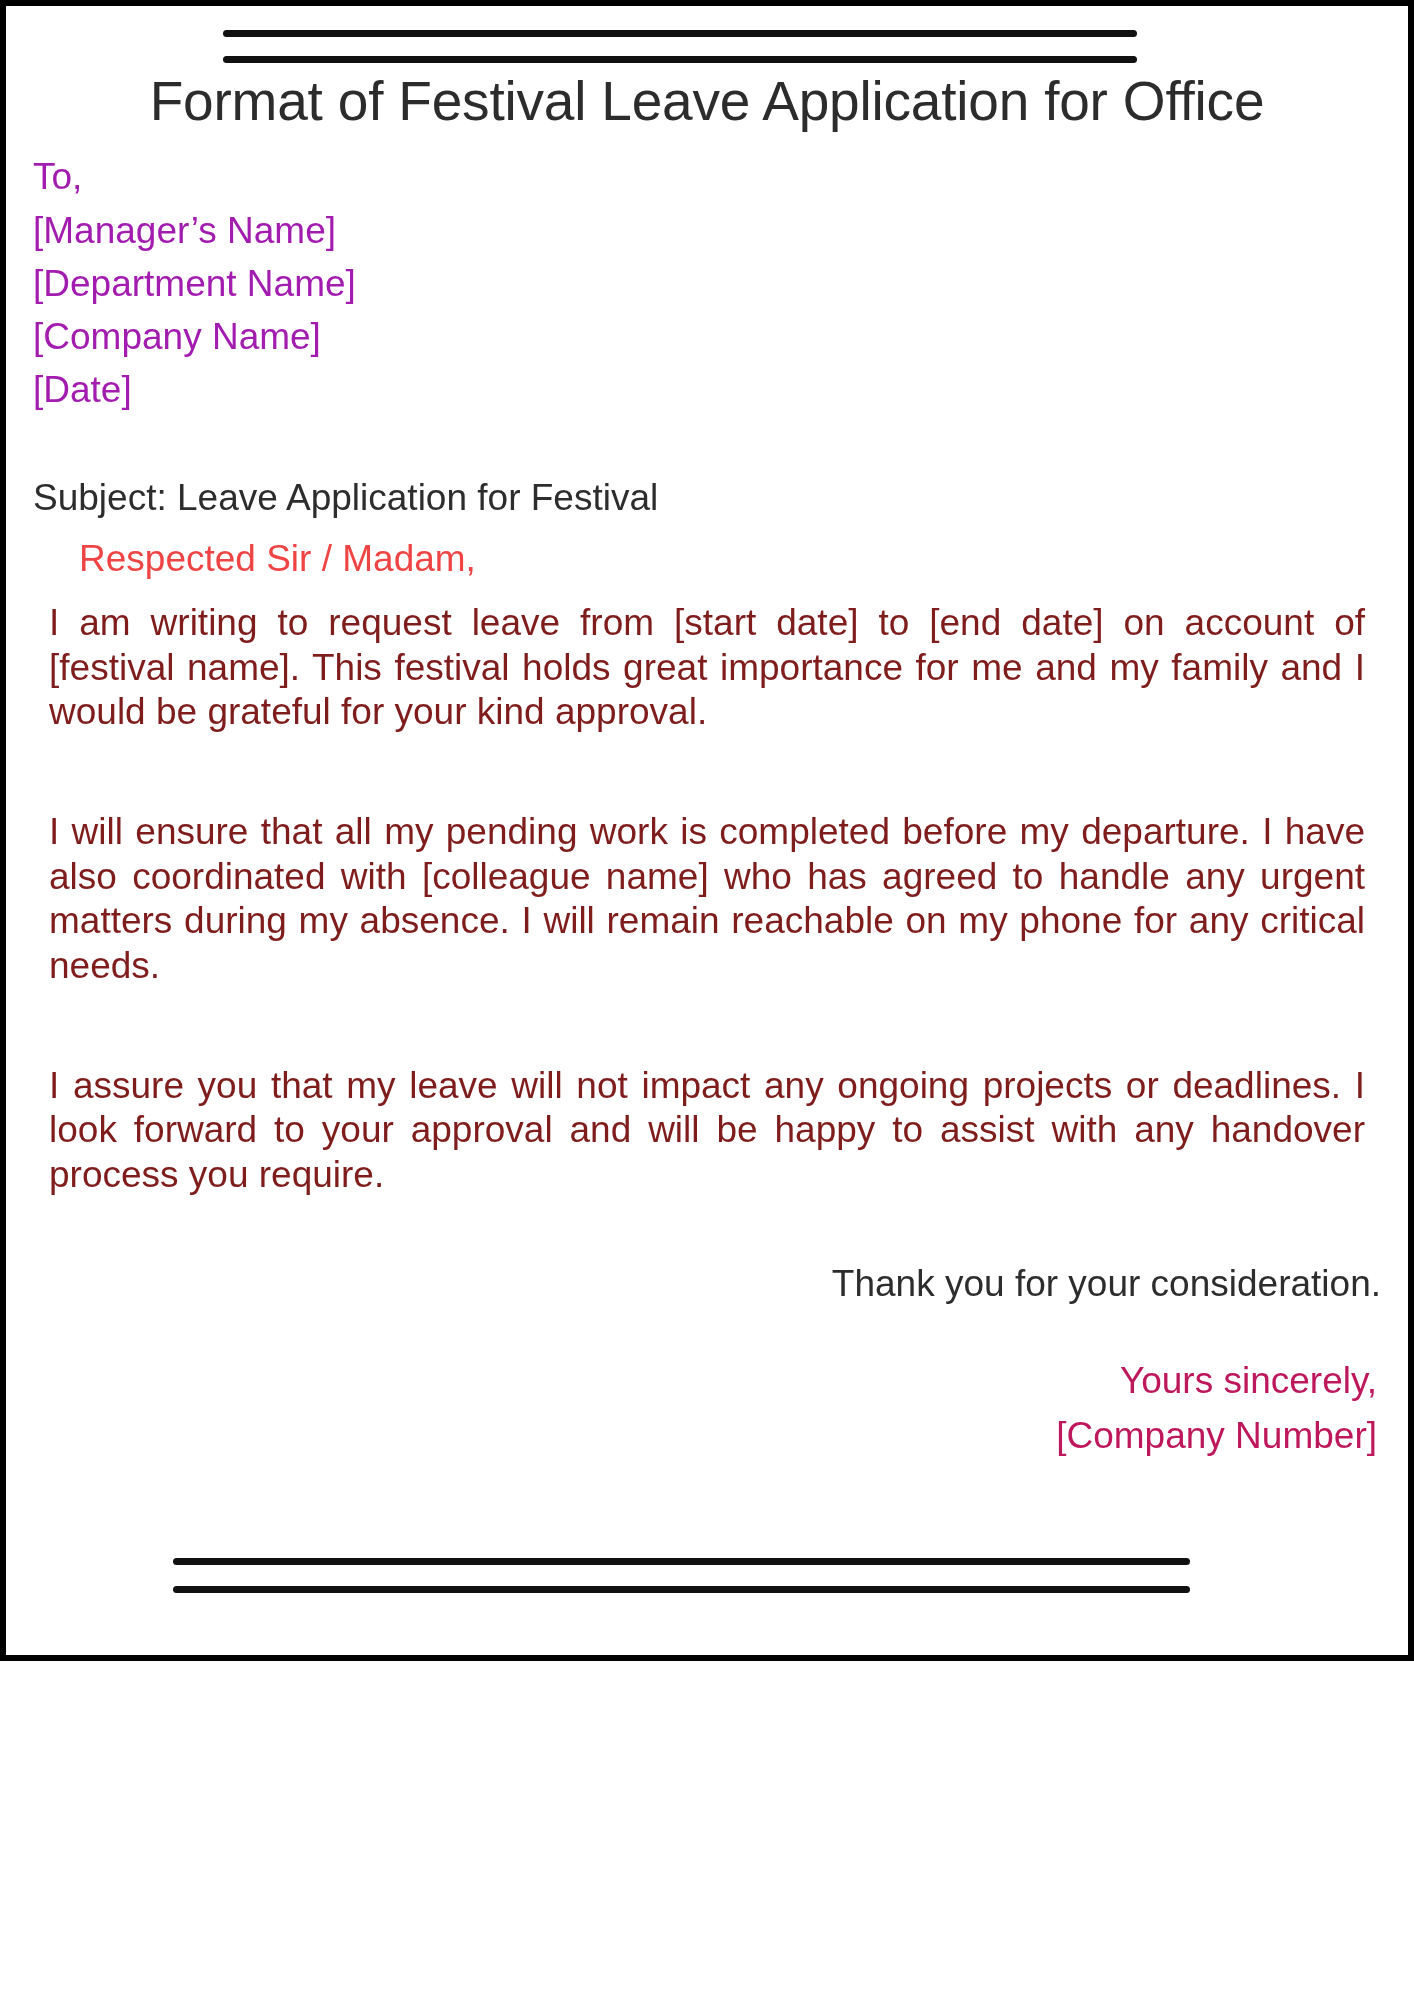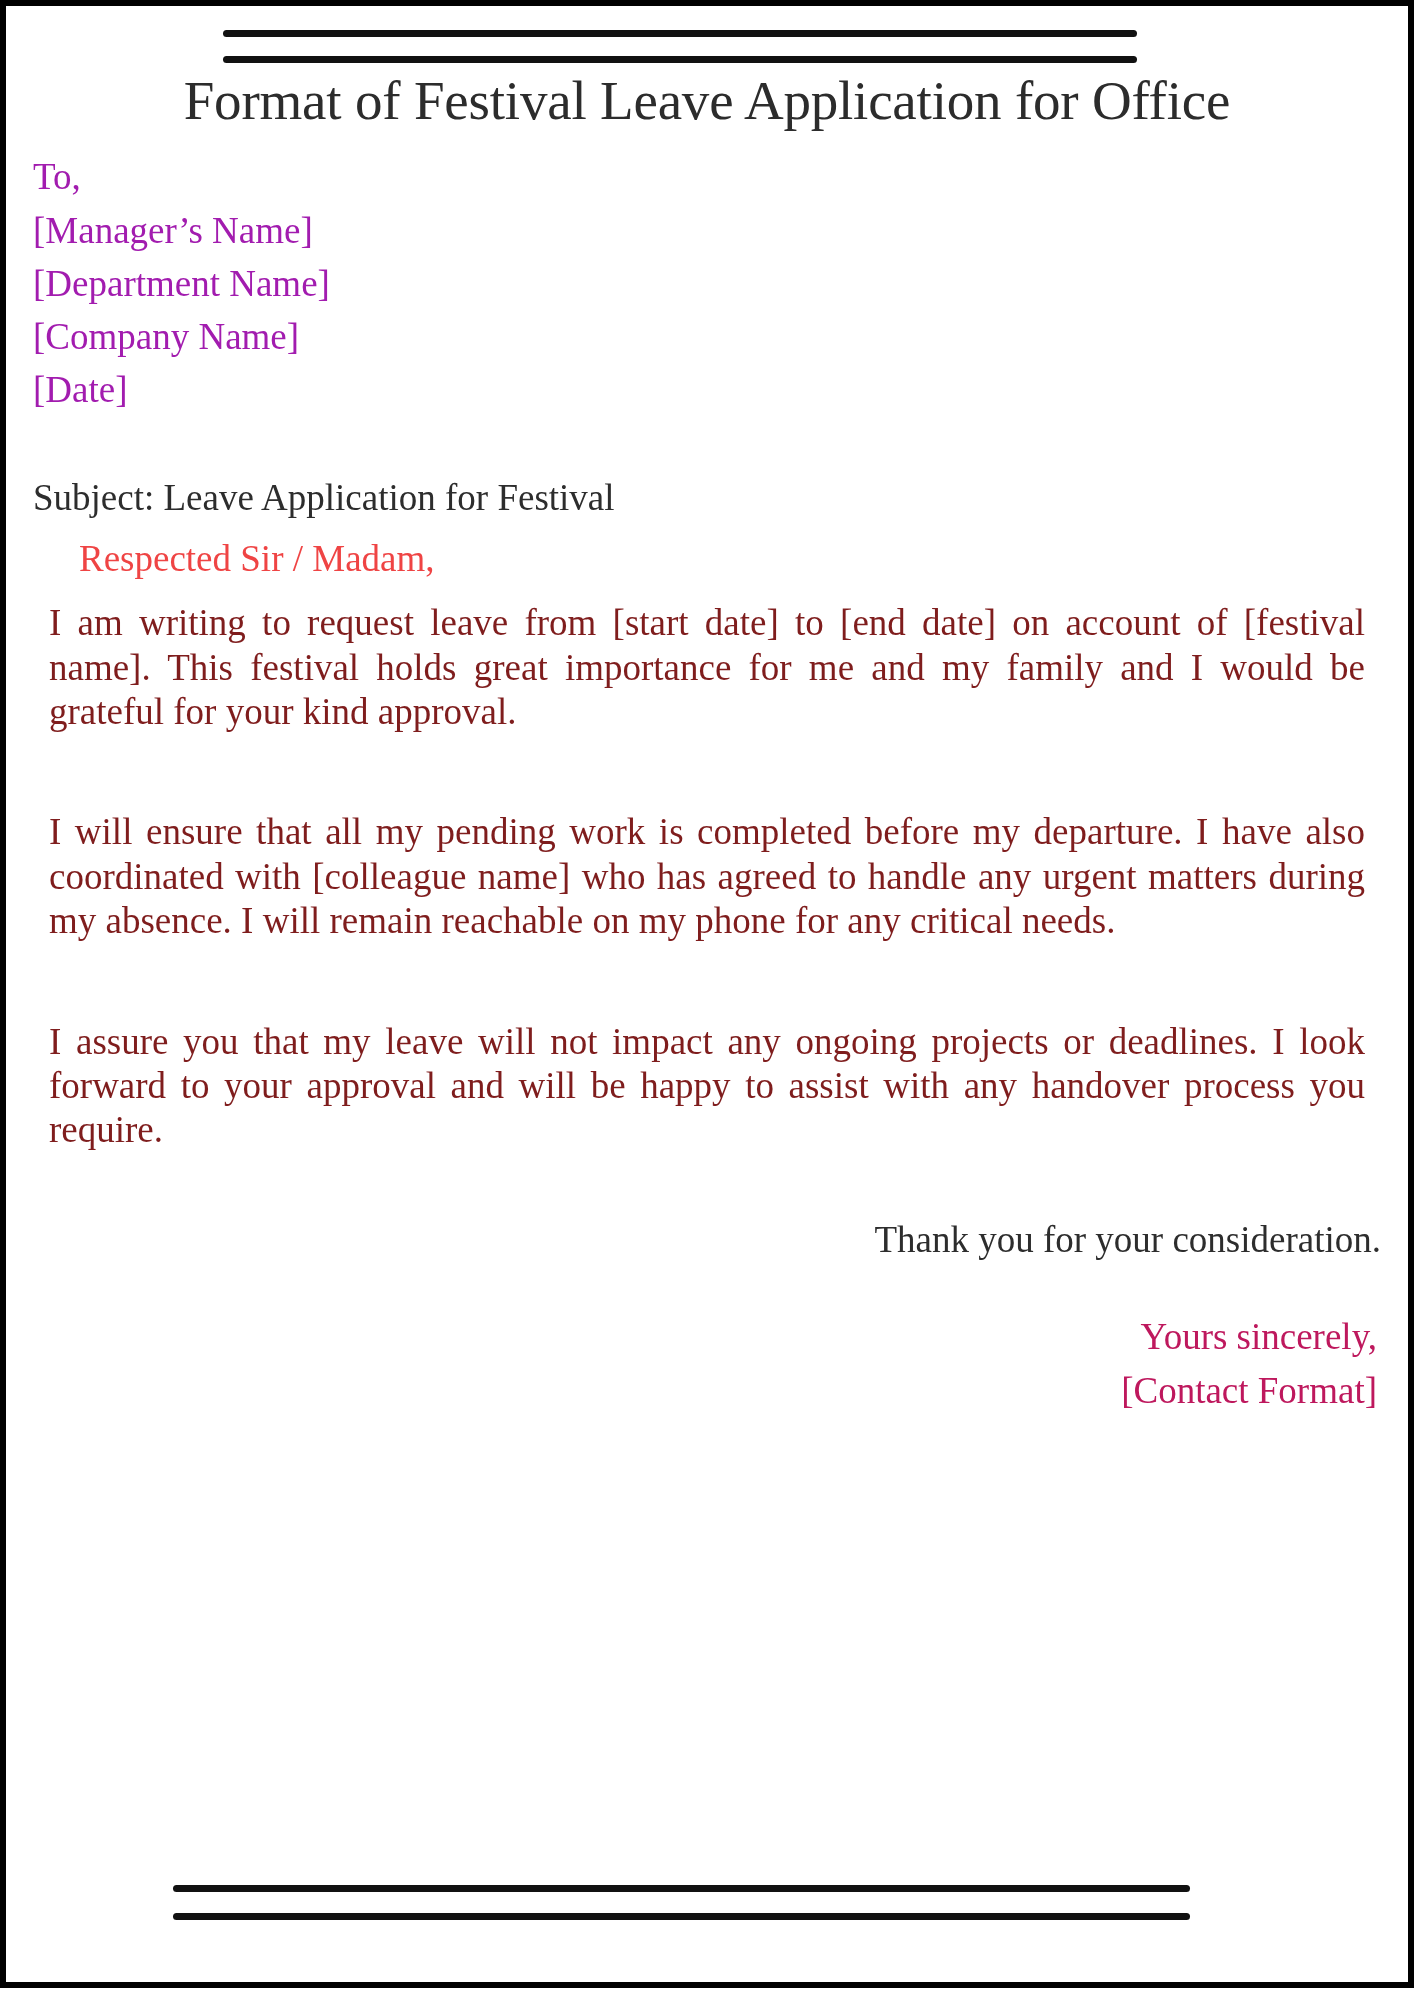--- a/index.html
+++ b/index.html
@@ -11,25 +11,24 @@
     width: 1414px;
     height: 2000px;
     font-family: "Liberation Sans", sans-serif;
     -webkit-font-smoothing: antialiased;
   }
 
   #page {
     position: relative;
     box-sizing: border-box;
     width: 1414px;
-    height: 1988px;
+    height: 1661px;
     background: #ffffff;
     border: 6px solid #000000;
     overflow: hidden;
-    font-family: Liberation Serif, serif;
   }
 
   #sheet {
     position: relative;
     box-sizing: border-box;
     width: 100%;
     height: 100%;
     padding: 0 20px 0 20px;
   }
 
@@ -171,21 +170,21 @@
       <p class="para">I assure you that my leave will not impact any ongoing projects or deadlines. I look forward to your approval and will be happy to assist with any handover process you require.</p>
 
       <div class="spacer-md"></div>
 
       <div class="thanks">Thank you for your consideration.</div>
 
       <div class="spacer-md"></div>
 
       <div class="closing">
         <div class="line">Yours sincerely,</div>
-        <div class="line">[Contact Format]</div>
+        <div class="line">[Company Number]</div>
       </div>
 
     </div>
 
     <div class="rules bottom">
       <div class="rule"></div>
       <div class="rule"></div>
     </div>
 
   </div>

